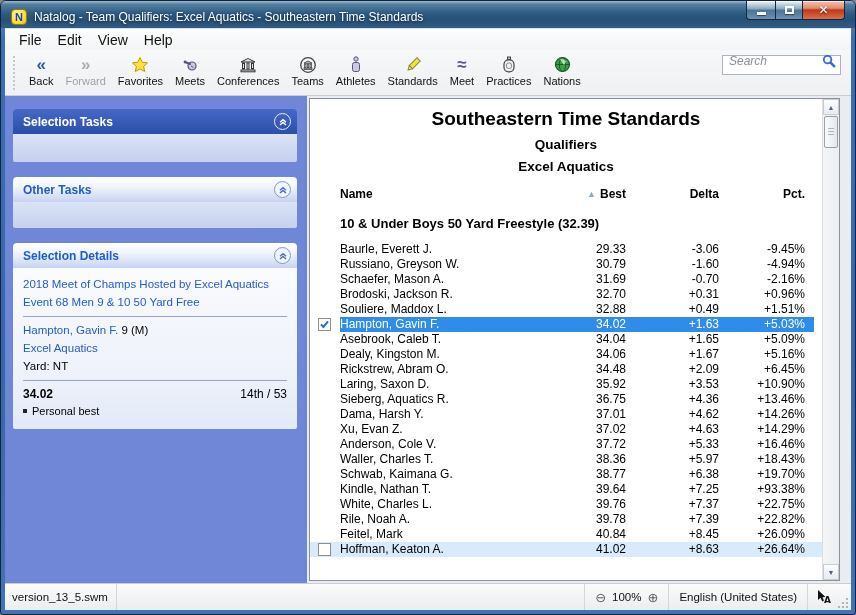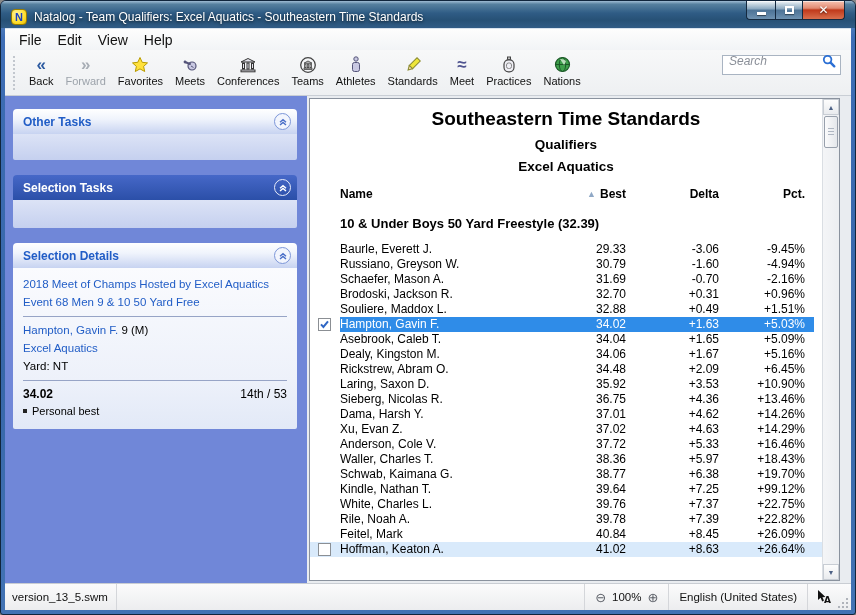--- a/index.html
+++ b/index.html
@@ -275,41 +275,41 @@
           <path d="M8.6 8.6 L12.3 12.3" stroke="#2B6FD4" stroke-width="2.4" stroke-linecap="round"></path>
         </svg>
     </span>
   </div>
 
   <div class="content">
 
     <div class="sidebar">
 
       <div class="panel">
+        <div class="panel-hd dark">
+          <span>Selection Tasks</span>
+          <span class="chev on-dark">
+            <svg width="10" height="10" viewBox="0 0 10 10">
+                <path d="M2 5.2 L5 2.6 L8 5.2 M2 8 L5 5.4 L8 8" fill="none" stroke="#fff" stroke-width="1.4"></path>
+              </svg>
+          </span>
+        </div>
+        <div class="panel-bd bd-empty-1"></div>
+      </div>
+
+      <div class="panel">
         <div class="panel-hd light">
           <span>Other Tasks</span>
           <span class="chev on-light">
             <svg width="10" height="10" viewBox="0 0 10 10">
                 <path d="M2 5.2 L5 2.6 L8 5.2 M2 8 L5 5.4 L8 8" fill="none" stroke="#4A6FC8" stroke-width="1.4"></path>
               </svg>
           </span>
         </div>
         <div class="panel-bd bd-empty-2"></div>
-      </div>
-
-      <div class="panel">
-        <div class="panel-hd dark">
-          <span>Selection Tasks</span>
-          <span class="chev on-dark">
-            <svg width="10" height="10" viewBox="0 0 10 10">
-                <path d="M2 5.2 L5 2.6 L8 5.2 M2 8 L5 5.4 L8 8" fill="none" stroke="#fff" stroke-width="1.4"></path>
-              </svg>
-          </span>
-        </div>
-        <div class="panel-bd bd-empty-1"></div>
       </div>
 
       <div class="panel">
         <div class="panel-hd light">
           <span>Selection Details</span>
           <span class="chev on-light">
             <svg width="10" height="10" viewBox="0 0 10 10">
                 <path d="M2 5.2 L5 2.6 L8 5.2 M2 8 L5 5.4 L8 8" fill="none" stroke="#4A6FC8" stroke-width="1.4"></path>
               </svg>
           </span>
@@ -448,21 +448,21 @@
     <span class="rowbody">
       <span class="c-name">Laring, Saxon D.</span>
       <span class="c-best">35.92</span>
       <span class="c-delta">+3.53</span>
       <span class="c-pct">+10.90%</span>
     </span>
   </div>
             <div class="trow">
     <span class="c-cb cbcell"></span>
     <span class="rowbody">
-      <span class="c-name">Sieberg, Nicolas R.</span>
+      <span class="c-name">Sieberg, Aquatics R.</span>
       <span class="c-best">36.75</span>
       <span class="c-delta">+4.36</span>
       <span class="c-pct">+13.46%</span>
     </span>
   </div>
             <div class="trow">
     <span class="c-cb cbcell"></span>
     <span class="rowbody">
       <span class="c-name">Dama, Harsh Y.</span>
       <span class="c-best">37.01</span>
@@ -505,21 +505,21 @@
       <span class="c-delta">+6.38</span>
       <span class="c-pct">+19.70%</span>
     </span>
   </div>
             <div class="trow">
     <span class="c-cb cbcell"></span>
     <span class="rowbody">
       <span class="c-name">Kindle, Nathan T.</span>
       <span class="c-best">39.64</span>
       <span class="c-delta">+7.25</span>
-      <span class="c-pct">+99.12%</span>
+      <span class="c-pct">+93.38%</span>
     </span>
   </div>
             <div class="trow">
     <span class="c-cb cbcell"></span>
     <span class="rowbody">
       <span class="c-name">White, Charles L.</span>
       <span class="c-best">39.76</span>
       <span class="c-delta">+7.37</span>
       <span class="c-pct">+22.75%</span>
     </span>

